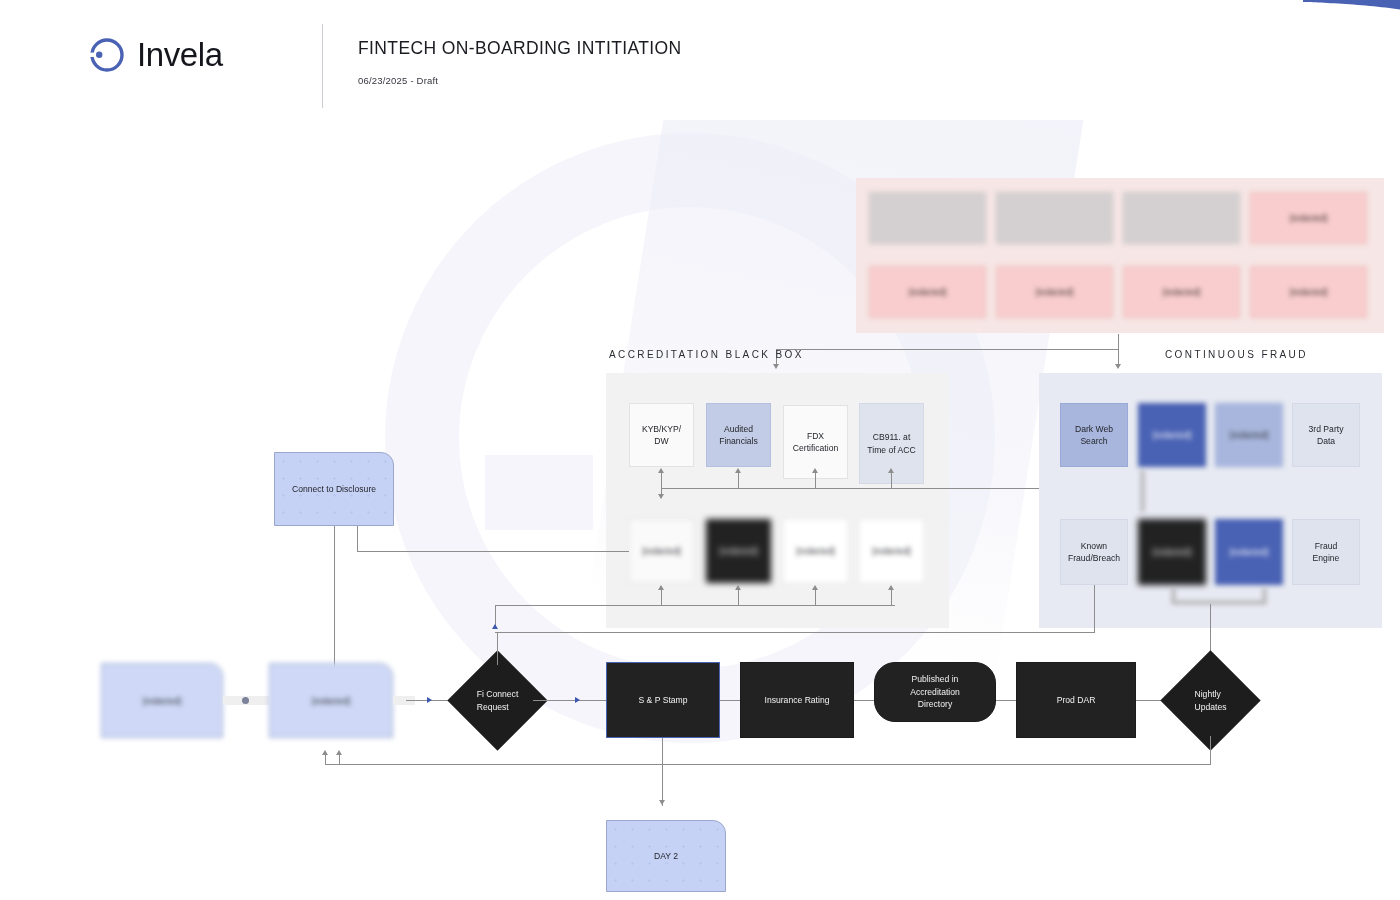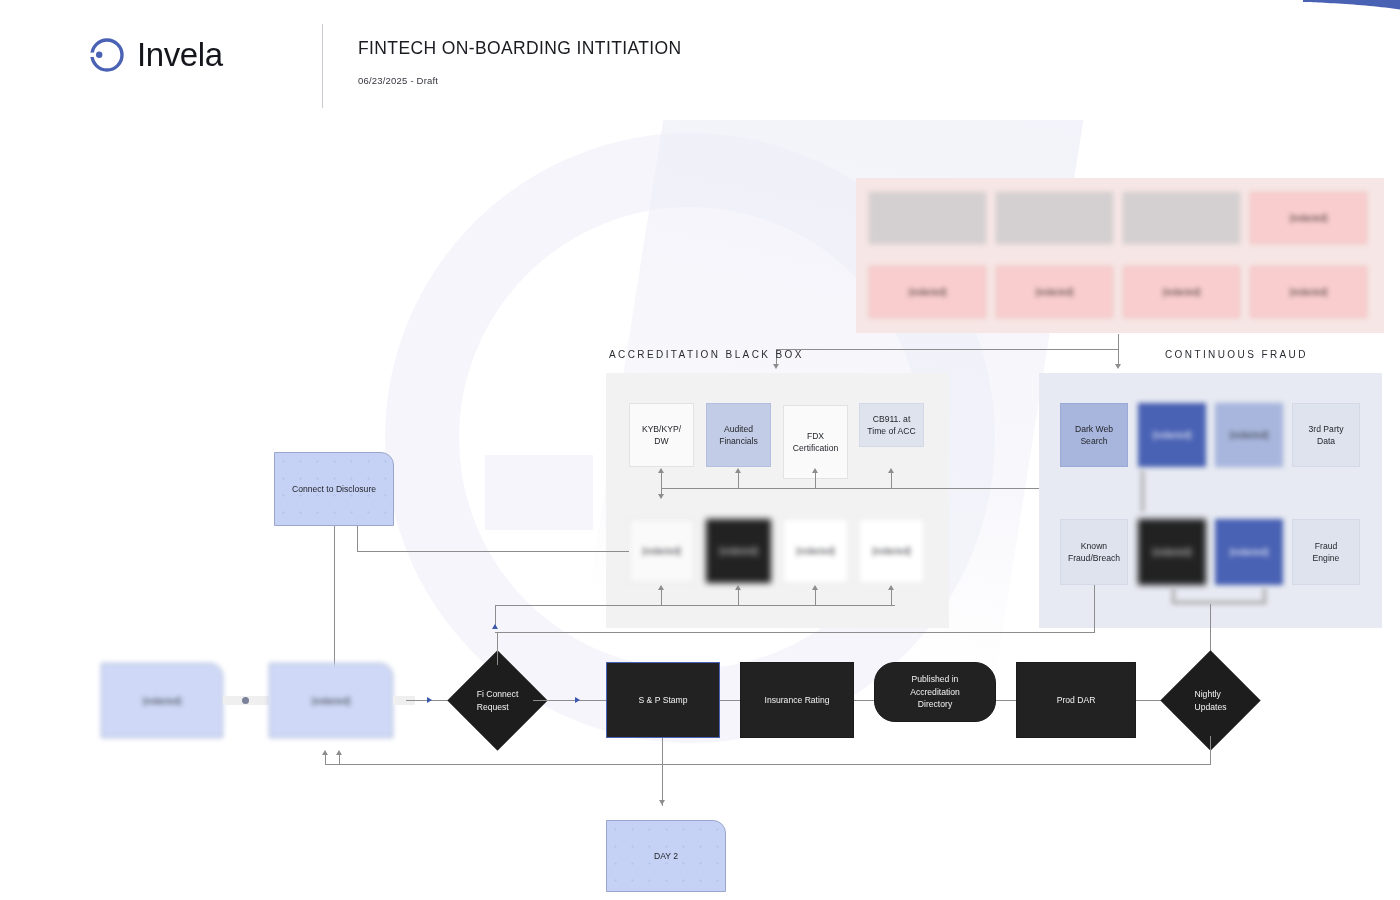--- a/index.html
+++ b/index.html
@@ -184,21 +184,21 @@
       <div>Audited</div>
       <div>Financials</div>
     </div>
   </div>
   <div class="node white" style="left:735px; top:405px; width:65px; height:74px;">
     <div>
       <div>FDX</div>
       <div>Certification</div>
     </div>
   </div>
-  <div class="node lav-lt" style="left:811px; top:403px; width:65px; height:44px;">
+  <div class="node lav-lt" style="left:811px; top:403px; width:65px; height:81px;">
     <div>
       <div>CB911. at</div>
       <div>Time of ACC</div>
     </div>
   </div>
 
   <div class="ln h" style="left:613px; top:488px; width:437px;"></div>
   <div class="ln v" style="left:613px; top:472px; height:16px;"></div>
   <div class="arw up" style="left:610px; top:468px;"></div>
   <div class="ln v" style="left:690px; top:472px; height:16px;"></div>

